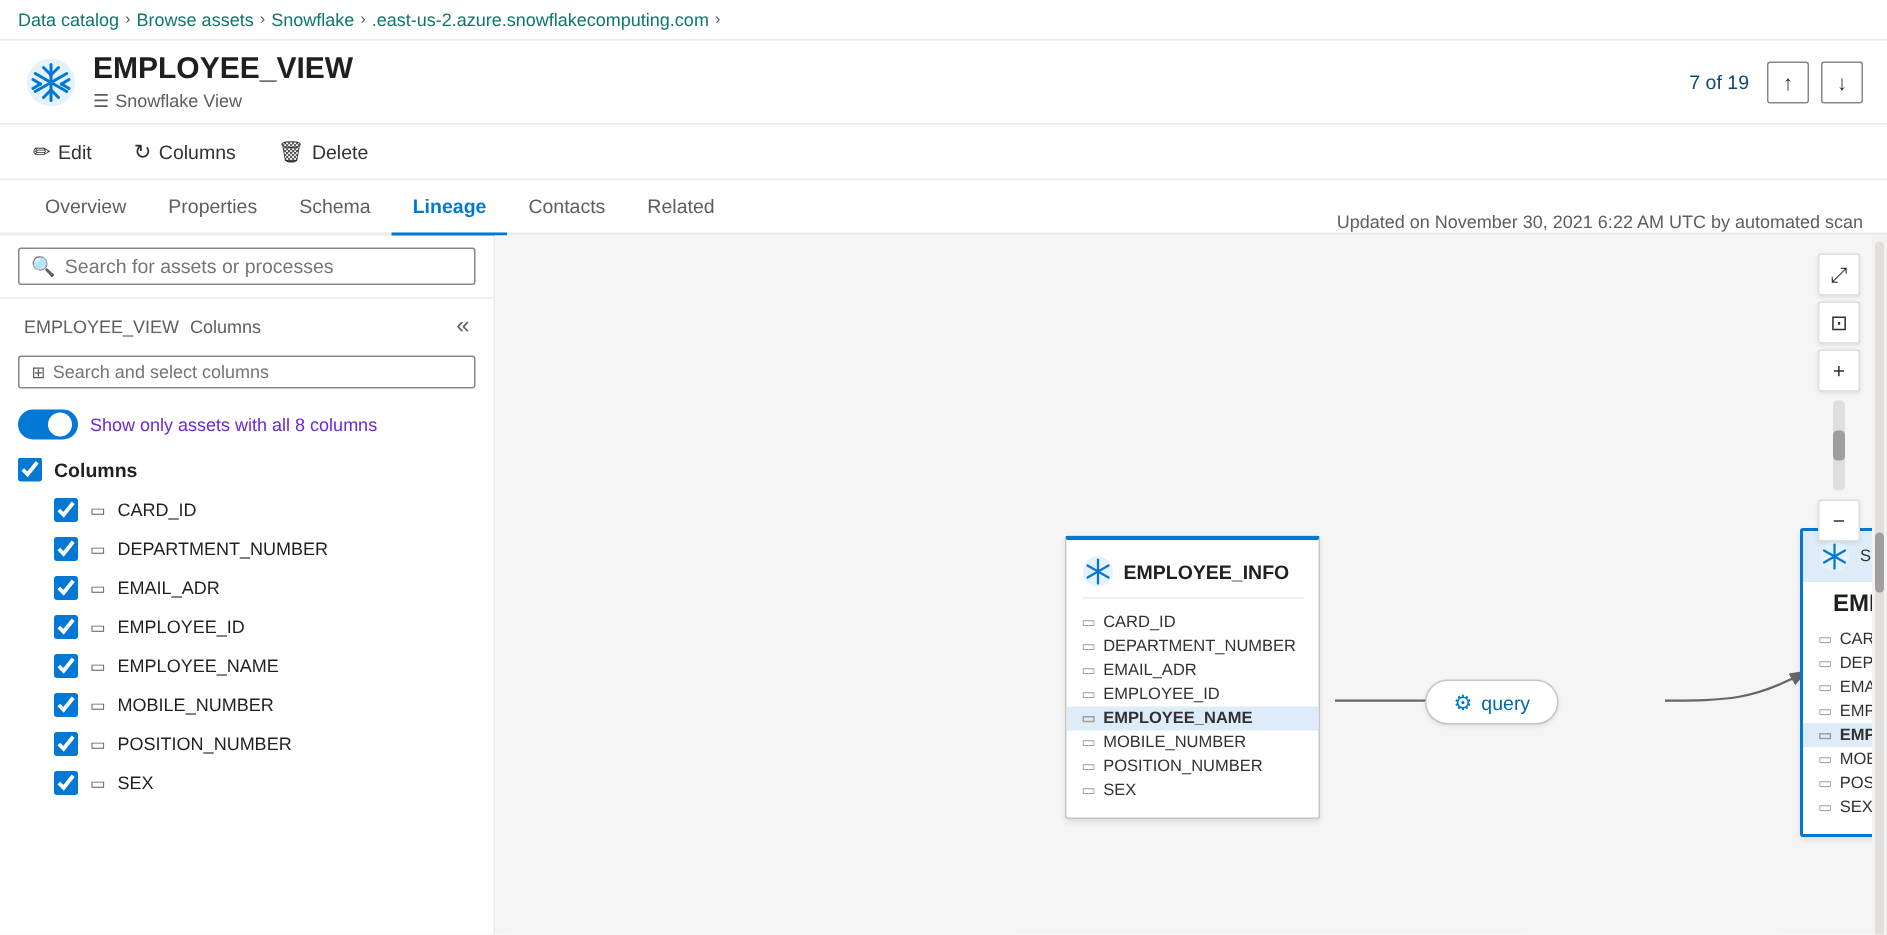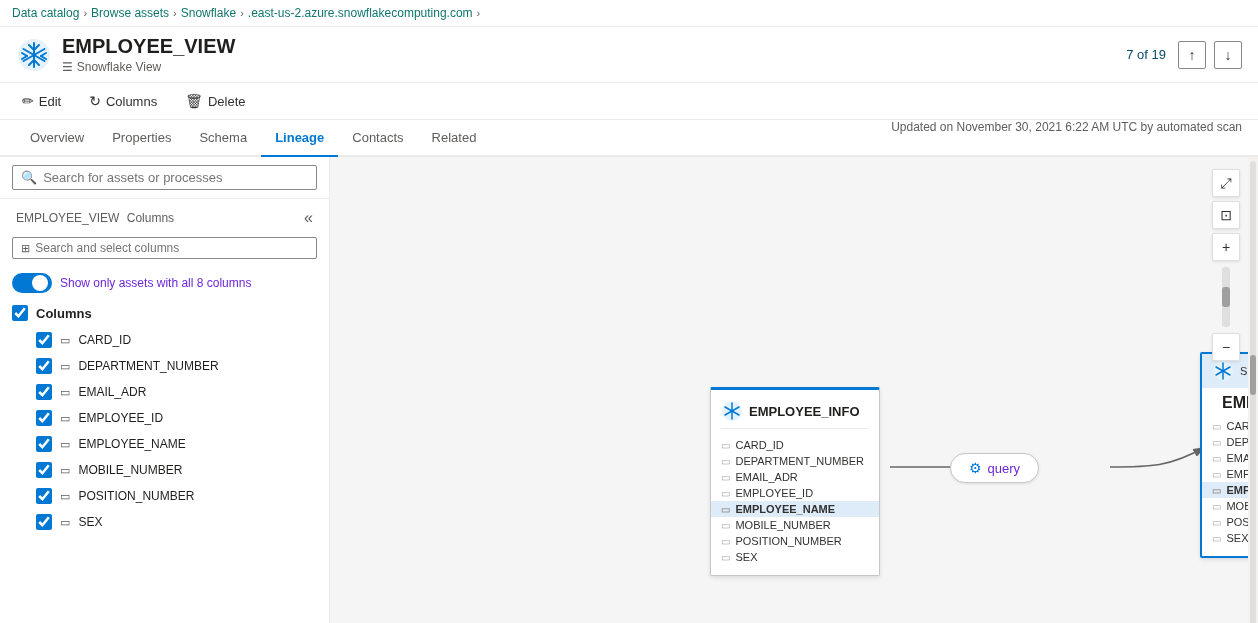--- a/index.html
+++ b/index.html
@@ -20,21 +20,21 @@
     .header-nav { display: flex; align-items: center; gap: 8px; }
     .nav-counter { font-size: 13px; color: #0c4a6e; margin-right: 4px; }
     .nav-btn { background: none; border: 1px solid #8a8886; border-radius: 2px; cursor: pointer; padding: 4px 6px; color: #323130; font-size: 14px; display: flex; align-items: center; justify-content: center; width: 28px; height: 28px; }
 
     
     .toolbar { display: flex; align-items: center; padding: 6px 16px; gap: 16px; border-bottom: 1px solid #edebe9; }
     .tool-btn { display: flex; align-items: center; gap: 5px; background: none; border: none; cursor: pointer; color: #323130; font-size: 13px; padding: 4px 6px; border-radius: 2px; }
     .tool-icon { font-size: 14px; }
 
     
-    .tabs { display: flex; align-items: flex-start; padding: 0 16px; border-bottom: 2px solid #edebe9; position: relative; }
+    .tabs { display: flex; align-items: flex-end; padding: 0 16px; border-bottom: 2px solid #edebe9; position: relative; }
     .tab { padding: 10px 14px; cursor: pointer; font-size: 13px; color: #605e5c; border-bottom: 2px solid transparent; margin-bottom: -2px; }
     .tab.active { color: #0078d4; border-bottom: 2px solid #0078d4; font-weight: 600; }
     .tab-updated { margin-left: auto; font-size: 12px; color: #605e5c; }
 
     
     .main-layout { display: flex; height: calc(623px - 130px); }
 
     
     .left-panel { width: 330px; min-width: 330px; border-right: 1px solid #edebe9; display: flex; flex-direction: column; overflow: hidden; }
     .search-assets { padding: 8px 12px; border-bottom: 1px solid #edebe9; }
@@ -72,37 +72,37 @@
     
     .canvas-scrollbar { position: absolute; right: 0; top: 0; bottom: 0; width: 14px; background: #f3f2f1; display: flex; flex-direction: column; align-items: center; }
     .scrollbar-track { flex: 1; width: 6px; background: #e1dfdd; border-radius: 3px; margin: 4px 0; position: relative; }
     .scrollbar-thumb { position: absolute; top: 40%; width: 6px; height: 40px; background: #a19f9d; border-radius: 3px; }
 
     
     .zoom-controls { position: absolute; right: 18px; top: 12px; display: flex; flex-direction: column; gap: 4px; }
     .zoom-btn { width: 28px; height: 28px; background: #fff; border: 1px solid #e1dfdd; border-radius: 2px; cursor: pointer; display: flex; align-items: center; justify-content: center; font-size: 14px; color: #323130; box-shadow: 0 1px 3px rgba(0,0,0,0.1); }
 
     .lineage-node { background: #fff; border: 1px solid #c8c6c4; border-radius: 2px; min-width: 160px; padding: 10px; box-shadow: 0 2px 4px rgba(0,0,0,0.1); }
-    .lineage-node.source { border-top: 3px solid #0078d4; margin-top: 30px; }
+    .lineage-node.source { border-top: 3px solid #0078d4; }
     .lineage-node.target { border: 2px solid #0078d4; border-radius: 2px; min-width: 200px; }
 
     .node-header { display: flex; align-items: center; gap: 6px; margin-bottom: 8px; padding-bottom: 6px; border-bottom: 1px solid #edebe9; }
     .node-title { font-size: 13px; font-weight: 600; color: #201f1e; }
 
     .node-target-header { background: #deecf9; margin: -10px -10px 6px -10px; padding: 6px 10px; display: flex; align-items: center; gap: 6px; border-radius: 0; }
     .node-target-title-big { font-size: 16px; font-weight: 700; color: #201f1e; padding: 0 10px 6px 10px; }
 
     .node-field { display: flex; align-items: center; gap: 5px; padding: 2px 0; font-size: 11px; color: #323130; }
     .node-field.active-field { background: #deecf9; margin: 0 -10px; padding: 2px 10px; font-weight: 600; }
     .field-icon { color: #a19f9d; font-size: 10px; }
 
     
     .query-node { background: #fff; border: 1px solid #c8c6c4; border-radius: 20px; padding: 6px 18px; display: flex; align-items: center; gap: 6px; box-shadow: 0 1px 3px rgba(0,0,0,0.1); }
     .query-icon { color: #0078d4; font-size: 14px; }
-    .query-label { font-size: 13px; color: #6d28d9; }
+    .query-label { font-size: 13px; color: #0369a1; }
 
     
     .lineage-svg { position: absolute; top: 0; left: 0; width: 100%; height: 100%; pointer-events: none; }
 
     
     .snowflake-svg { width: 22px; height: 22px; }
   </style>
 </head>
 <body>
 

